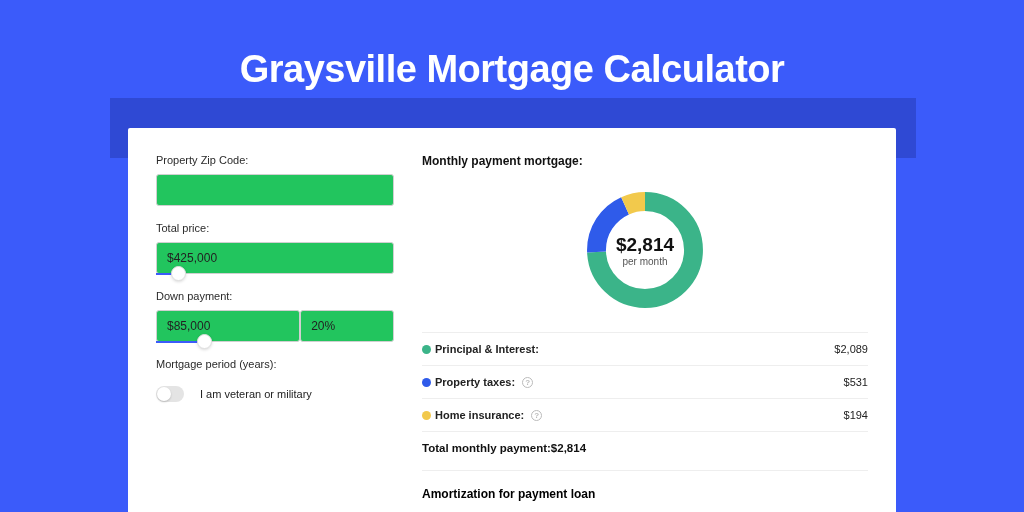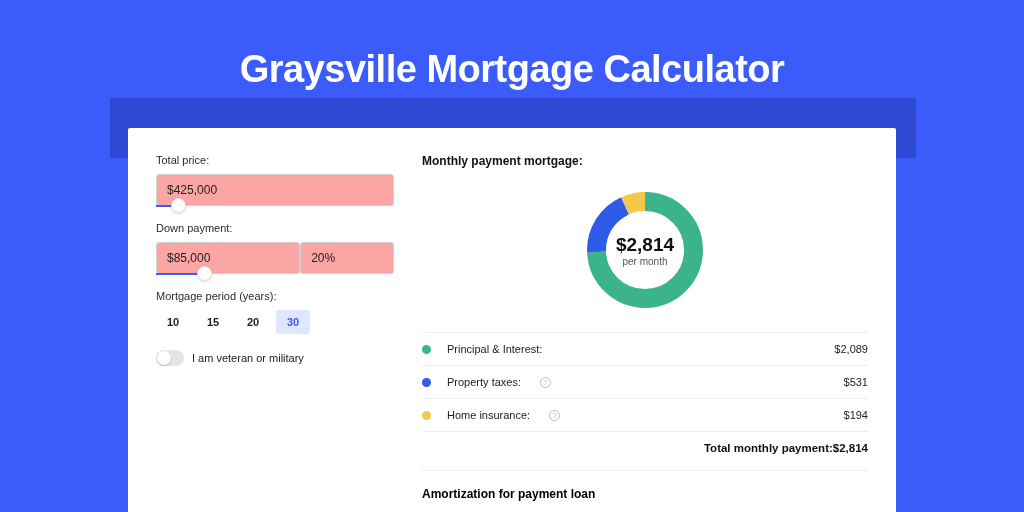--- a/index.html
+++ b/index.html
@@ -42,21 +42,21 @@
     margin-bottom: 8px;
   }
   .text-input {
     width: 100%;
     height: 32px;
     border: 1px solid #d0d0d0;
     border-radius: 3px;
     padding: 0 10px;
     font-size: 12px;
     color: #222;
-    background: #fca5a5;
+    background: #22c55e;
   }
   .group { margin-bottom: 16px; }
   .slider-track {
     position: relative;
     height: 0px;
     margin-top: 0;
   }
   .slider-track::before {
     content: "";
     position: absolute;
@@ -90,21 +90,21 @@
     border-radius: 3px;
     font-size: 11px;
     font-weight: 600;
     color: #222;
     cursor: pointer;
   }
   .period-btn.active {
     background: #dfe6ff;
     color: #3B5BFA;
   }
-  .toggle-row { display: flex; align-items: center; gap: 8px; }
+  .toggle-row { display: flex; align-items: center; gap: 16px; }
   .toggle {
     width: 28px;
     height: 16px;
     background: #e4e4e4;
     border-radius: 10px;
     position: relative;
   }
   .toggle::after {
     content: "";
     position: absolute;
@@ -139,29 +139,29 @@
   .legend-item {
     display: flex;
     align-items: center;
     justify-content: space-between;
     padding: 10px 0;
     border-top: 1px solid #eee;
     font-size: 11px;
     color: #222;
   }
   .legend-item:first-of-type { border-top: none; }
-  .legend-left { display: flex; align-items: center; gap: 16px; }
+  .legend-left { display: flex; align-items: center; gap: 4px; font-weight: bold; }
   .dot { width: 9px; height: 9px; border-radius: 50%; }
   .dot.green { background: #3BB489; }
   .dot.blue { background: #2F5BEA; }
   .dot.yellow { background: #F2C94C; }
   .legend-val { font-weight: 400; }
   .total-row {
     display: flex;
-    justify-content: flex-end;
+    justify-content: flex-start;
     border-top: 1px solid #eee;
     padding: 10px 0;
     font-size: 11.5px;
     font-weight: 700;
     color: #111;
   }
   .info-icon {
     display: inline-block;
     width: 11px;
     height: 11px;
@@ -184,20 +184,24 @@
 </head>
 <body>
 
 <h1 class="page-title">Graysville Mortgage Calculator</h1>
 <div class="hero-stripe"></div>
 
 <div class="calc-card">
 
   <div class="left-col">
 
+    <div class="group">
+      <div class="field-label">Property Zip Code:</div>
+      <input class="text-input" value="" style="">
+    </div>
 
     <div class="group">
       <div class="field-label">Total price:</div>
       <input class="text-input" value="$425,000" style="">
       <div class="slider-track hp-slider">
         <div class="slider-thumb" style="left:15px;"></div>
       </div>
     </div>
 
     <div class="group">
@@ -207,26 +211,20 @@
         <input class="text-input dp-percent" value="20%" style="">
       </div>
       <div class="slider-track dp-slider" style="width:150px;">
         <div class="slider-thumb" style="left:41px;"></div>
       </div>
     </div>
 
 
     <div class="group">
       <div class="field-label">Mortgage period (years):</div>
-      <div class="period-row">
-        <button class="period-btn">10</button>
-        <button class="period-btn">15</button>
-        <button class="period-btn">20</button>
-        <button class="period-btn active">30</button>
-      </div>
     </div>
 
     <div class="toggle-row">
       <div class="toggle"></div>
       <div class="toggle-label">I am veteran or military</div>
     </div>
 
   </div>
 
   <div class="right-col">

